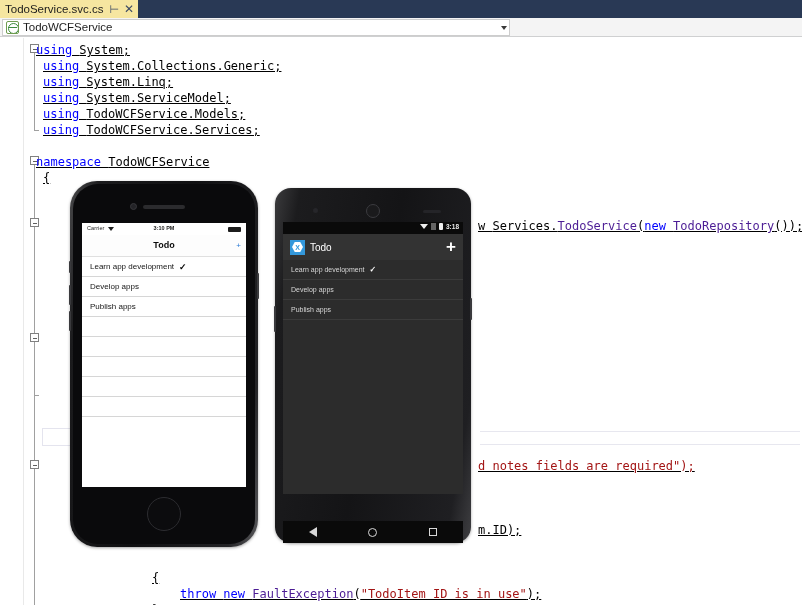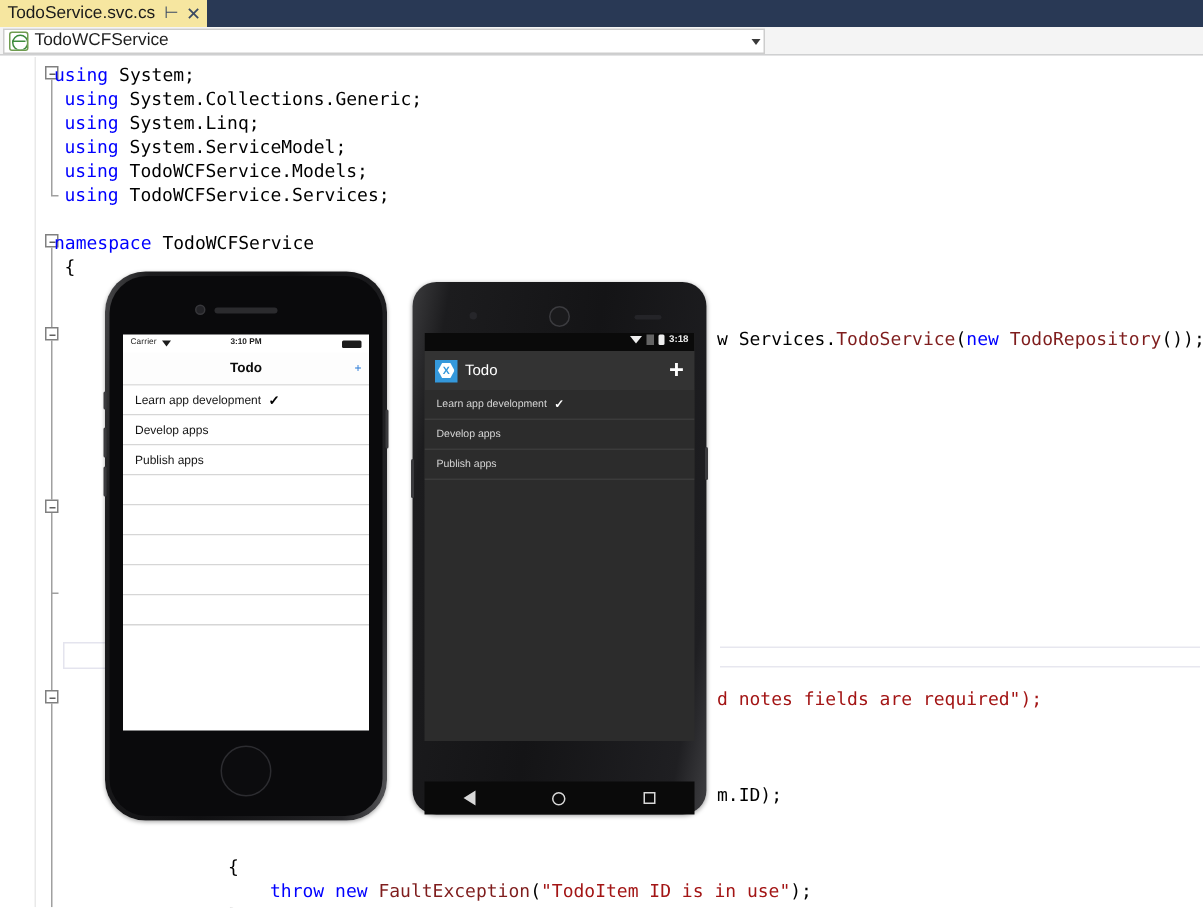--- a/index.html
+++ b/index.html
@@ -104,23 +104,23 @@
     background:#e9e9e9;
   }
   .code-layer {
     position:absolute; left:0; top:0; width:802px; height:567px;
     font-family:"DejaVu Sans Mono", monospace;
     font-size:12px;
     line-height:16px;
     white-space:pre;
     color:#000000;
   }
-  .cline { position:absolute; left:0; height:16px; white-space:pre; }
+  .cline { position:absolute; left:0; height:16px; white-space:pre;text-decoration:underline; }
   .kw { color:#0000ff; }
-  .type { color:#7f1d1d; }
+  .type { color:#4c1d95; }
   .str { color:#a31515; }
   .pl  { color:#000000; }
 
   
   .foldbox {
     position:absolute; width:9px; height:9px;
     border:1px solid #808080; background:#ffffff;
   }
   .foldbox::before{
     content:""; position:absolute; left:1.5px; top:3.5px;

